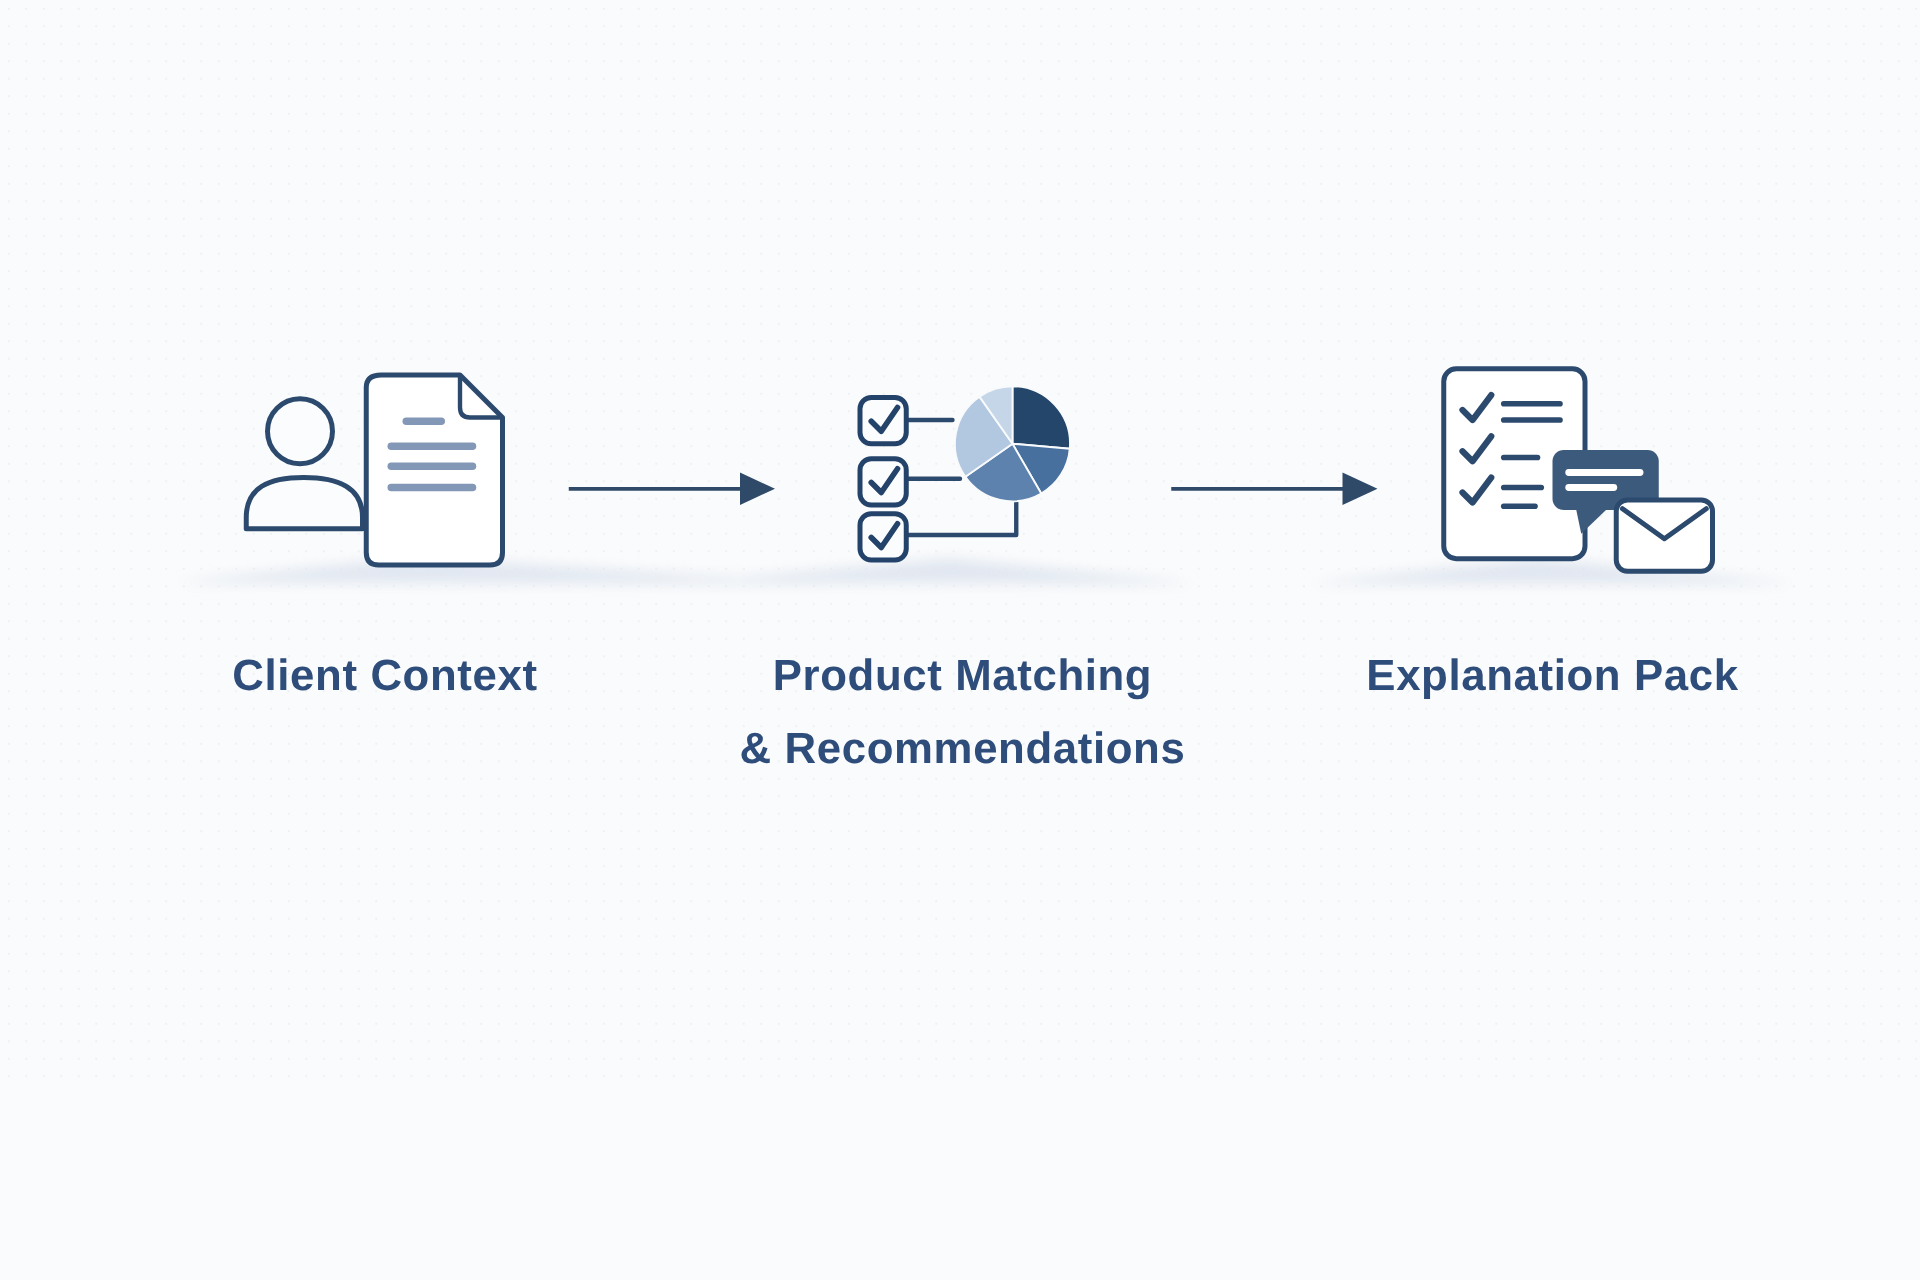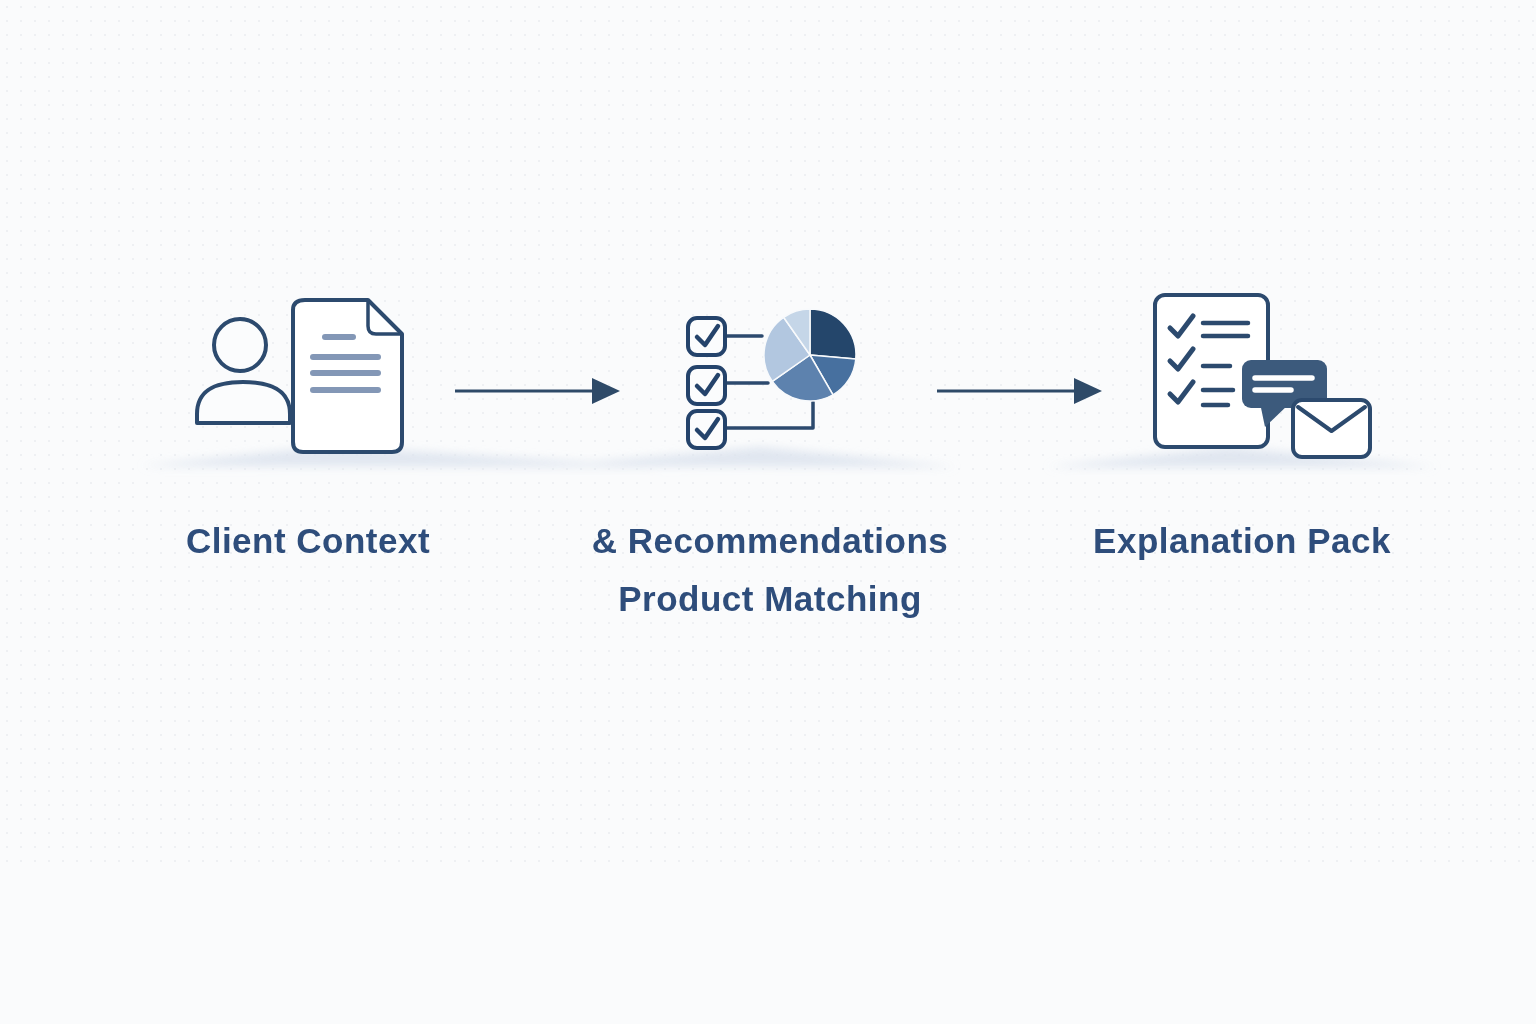--- a/index.html
+++ b/index.html
@@ -139,21 +139,21 @@
       <rect x="153" y="115" width="77" height="57" rx="9" fill="#ffffff" stroke="#2c4a6e" stroke-width="4"></rect>
       <path d="M158,122 L191.5,146 L225,122" fill="none" stroke="#2c4a6e" stroke-width="4" stroke-linejoin="round" stroke-linecap="round"></path>
     </g>
   </svg>
 
   <div class="step-label" style="left:88px; top:512px;">
     <span class="line">Client Context</span>
   </div>
 
   <div class="step-label" style="left:550px; top:512px;">
+    <span class="line">Product Matching</span>
     <span class="line">&amp; Recommendations</span>
-    <span class="line">Product Matching</span>
   </div>
 
   <div class="step-label" style="left:1022px; top:512px;">
     <span class="line">Explanation Pack</span>
   </div>
 
 </div>
 
 </body></html>

